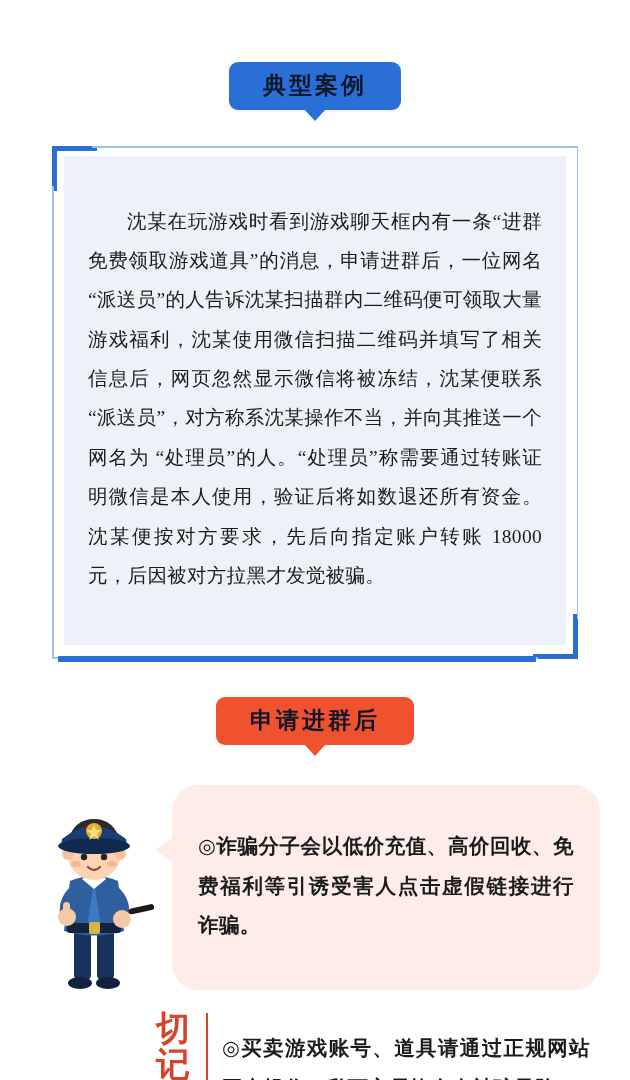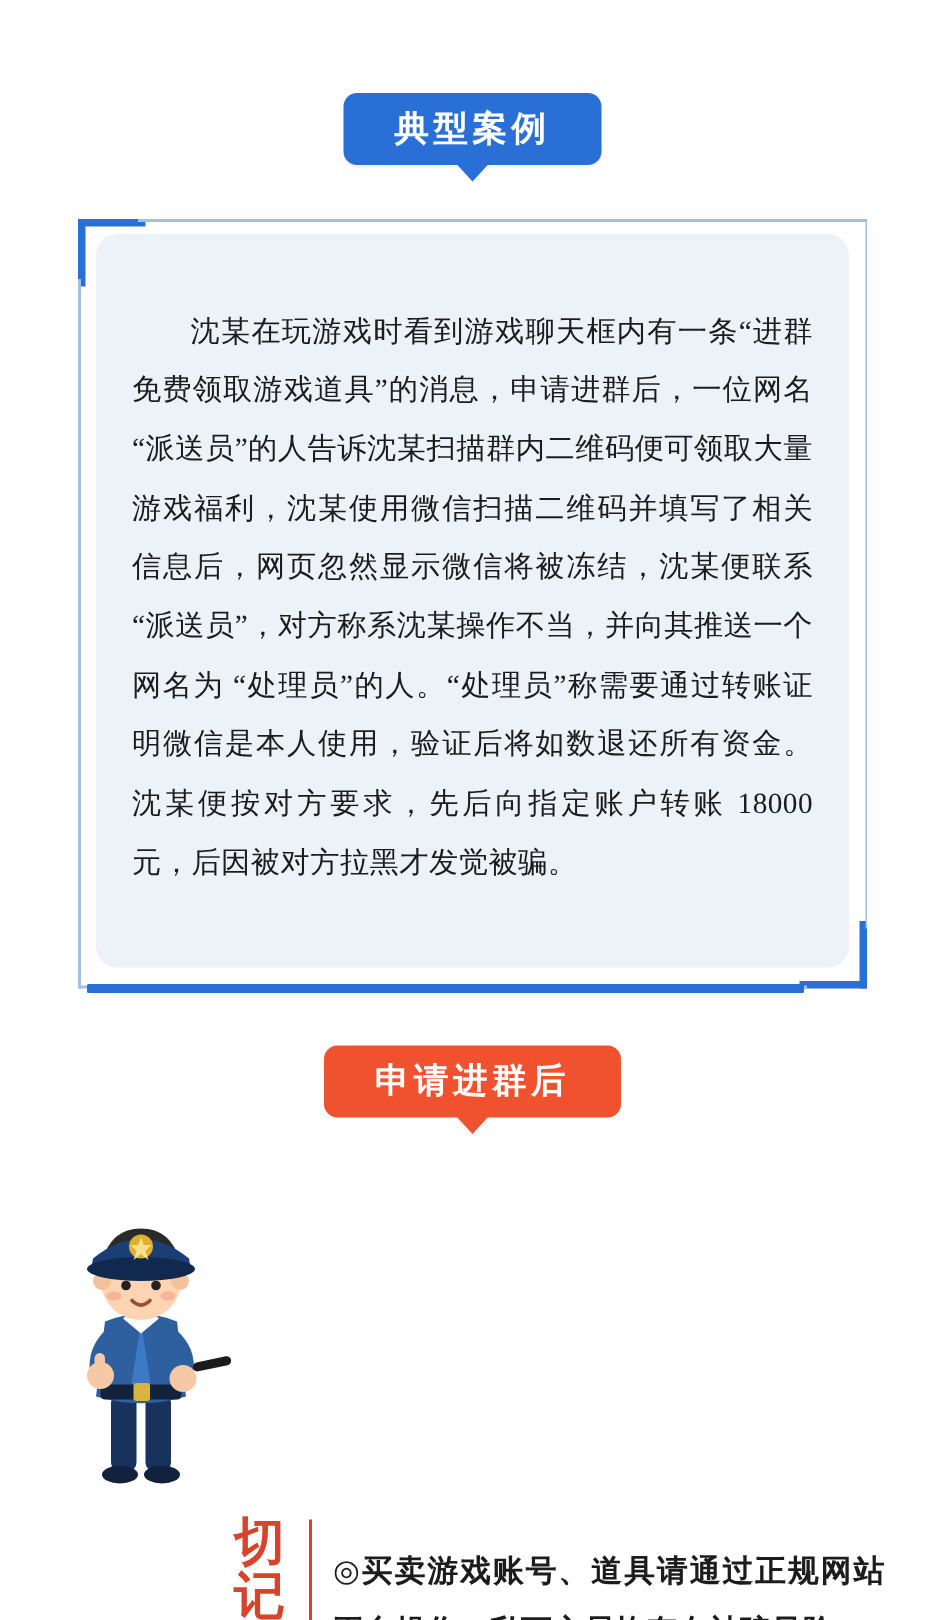--- a/index.html
+++ b/index.html
@@ -25,21 +25,21 @@
   
   .badge-wrap {
     display: flex;
     justify-content: center;
     position: relative;
   }
   .badge {
     position: relative;
     padding: 12px 34px 13px 34px;
     border-radius: 9px;
-    color: #ffffff;
+    color: #0f172a;
     font-size: 23px;
     letter-spacing: 3px;
     font-weight: bold;
     font-family: "Liberation Serif", "DejaVu Serif", serif;
     text-align: center;
     line-height: 1;
   }
   .badge.blue {
     background: #2a6fd6;
     box-shadow: 0 2px 0 rgba(0,0,0,0.04);
@@ -90,21 +90,21 @@
     right: 42px;
     bottom: -3px;
     height: 6px;
     background: #2a6fd6;
     border-radius: 1px;
   }
 
   .case-body {
     background: #edf2f9;
     padding: 26px 24px 30px 24px;
-    border-radius: 14px;
+    border-radius: 2px;
   }
   .case-text {
     font-size: 19.5px;
     line-height: 2.02;
     color: #1c1c1c;
     text-align: justify;
     text-indent: 2em;
     letter-spacing: 0.3px;
     font-family: "Liberation Serif", "DejaVu Serif", serif;
   }
@@ -264,20 +264,23 @@
           <path d="M60 24 l2 5 h5 l-4 4 l2 6 l-5 -4 l-5 4 l2 -6 l-4 -4 h5z" fill="#f3e08a"></path>
 
           <circle cx="50" cy="56" r="3.2" fill="#24211f"></circle>
           <circle cx="70" cy="56" r="3.2" fill="#24211f"></circle>
           <path d="M54 66 q6 6 12 0" stroke="#9c4a33" stroke-width="2.4" fill="none" stroke-linecap="round"></path>
           <ellipse cx="42" cy="63" rx="5" ry="3" fill="#f6a98e" opacity="0.75"></ellipse>
           <ellipse cx="78" cy="63" rx="5" ry="3" fill="#f6a98e" opacity="0.75"></ellipse>
         </svg>
       </div>
 
+      <div class="bubble">
+        <p class="bubble-text">◎诈骗分子会以低价充值、高价回收、免费福利等引诱受害人点击虚假链接进行诈骗。</p>
+      </div>
     </div>
 
     <div class="note-row">
       <div class="note-seal">切记</div>
       <div class="note-divider"></div>
       <p class="note-text">◎买卖游戏账号、道具请通过正规网站平台操作，私下交易均存在被骗风险。</p>
     </div>
   </div>
 
 </div>

